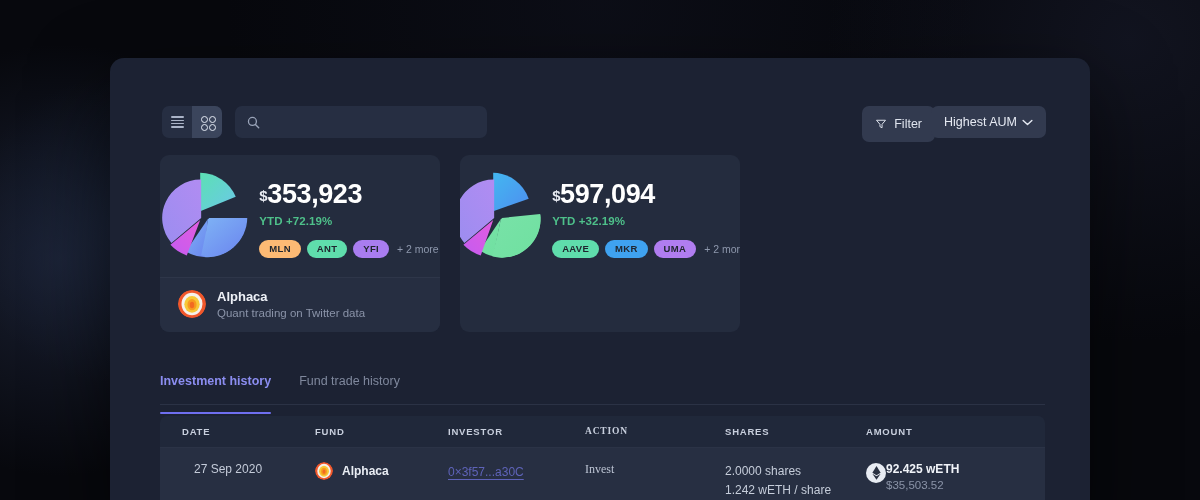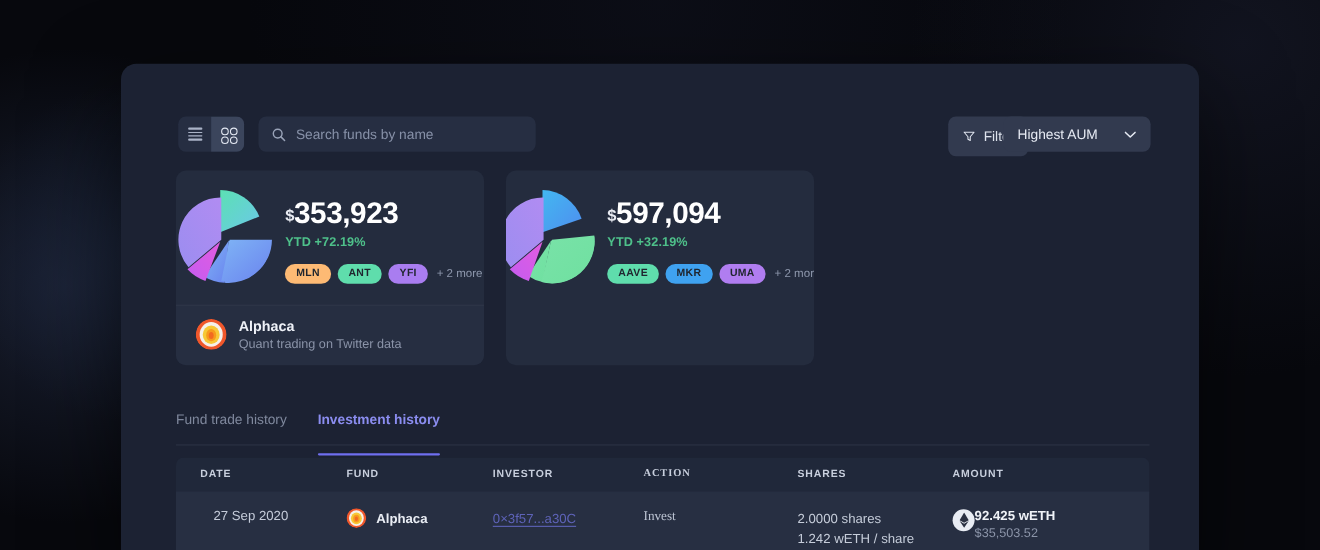--- a/index.html
+++ b/index.html
@@ -121,21 +121,21 @@
     position: absolute;
     right: 0; top: 0;
     height: 32px;
     padding: 0 13px;
     background: #323a4f;
     border: none;
     border-radius: 7px;
     color: #e6eaf3;
     font-family: "Liberation Sans", sans-serif;
     font-size: 12.5px;
-    display: flex; align-items: center; gap: 24px;
+    display: flex; align-items: center; gap: 5px;
     cursor: pointer;
   }
 
   
   .cards {
     position: absolute;
     left: 50px;
     top: 97px;
     display: flex;
     gap: 20px;
@@ -317,21 +317,20 @@
               <i></i>
           </div>
         </div>
       </div>
 
       <div class="search-box">
         <svg width="13" height="13" viewBox="0 0 16 16">
           <circle cx="6.7" cy="6.7" r="4.9" fill="none" stroke="#99a3b8" stroke-width="1.6"></circle>
           <line x1="10.4" y1="10.4" x2="14.4" y2="14.4" stroke="#99a3b8" stroke-width="1.7" stroke-linecap="round"></line>
         </svg>
-        <input type="text" placeholder="Search funds by name" style="">
       </div>
 
       <button class="filter-btn">
         <svg width="12" height="12" viewBox="0 0 16 16">
           <path d="M2 3h12l-4.6 5.4V13L6.6 11.5V8.4z" fill="none" stroke="#dfe4ee" stroke-width="1.3" stroke-linejoin="round"></path>
         </svg>
         <span>Filter</span>
       </button>
 
       <button class="sort-btn">
@@ -459,22 +458,22 @@
               <span class="badge" style="background:#b07df0">UMA</span>
               <span class="more">+ 2 more</span>
             </div>
           </div>
         </div>
 
       </div>
     </div>
 
     <div class="tabs">
+      <div class="tab active">Investment history</div>
       <div class="tab">Fund trade history</div>
-      <div class="tab active">Investment history</div>
     </div>
 
     <div class="table">
       <div class="t-head">
         <div class="c-date">DATE</div>
         <div class="c-fund">FUND</div>
         <div class="c-inv">INVESTOR</div>
         <div class="c-action">ACTION</div>
         <div class="c-shares">SHARES</div>
         <div class="c-amount">AMOUNT</div>

